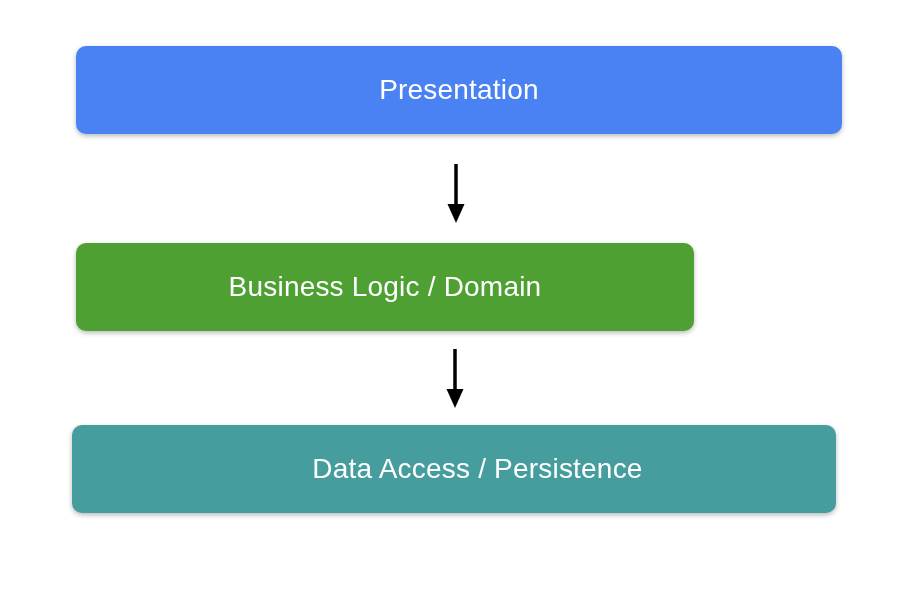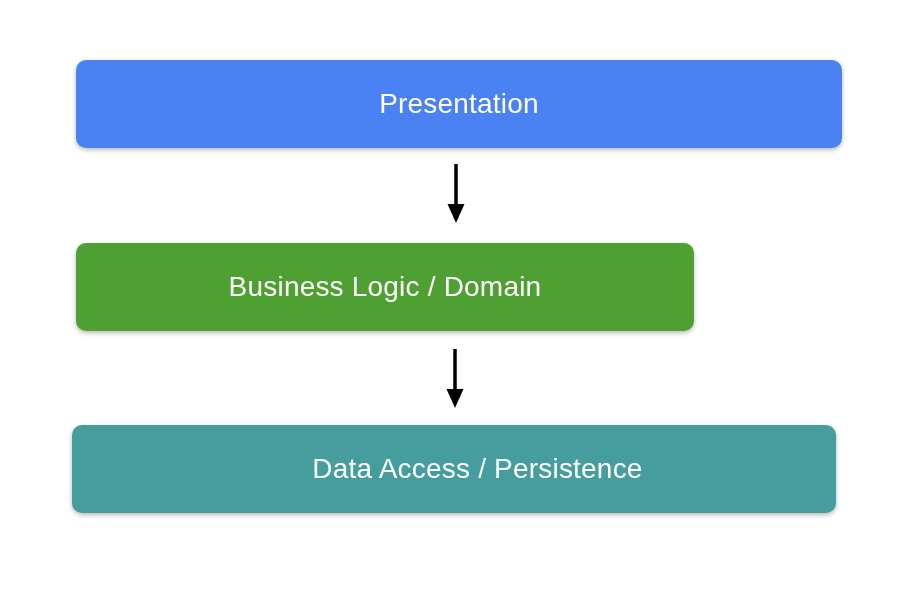--- a/index.html
+++ b/index.html
@@ -21,21 +21,21 @@
     align-items: center;
     justify-content: center;
     box-shadow: 0 2px 5px rgba(0, 0, 0, 0.28);
   }
   .layer-label {
     font-size: 28px;
     font-weight: 400;
     letter-spacing: 0.2px;
     white-space: nowrap;
   }
-  .box-0 { left: 76px; top: 60px;  width: 766px; height: 88px; }
+  .box-0 { left: 76px; top: 46px;  width: 766px; height: 88px; }
   .box-1 { left: 76px; top: 243px; width: 618px; height: 88px; }
   .box-2 { left: 72px; top: 425px; width: 764px; height: 88px; }
   .flow-arrow {
     position: absolute;
     width: 26px;
     height: 60px;
   }
   .arrow-0 { left: 443px; top: 163px; }
   .arrow-1 { left: 442px; top: 348px; }
   .flow-arrow svg { display: block; width: 26px; height: 60px; }

